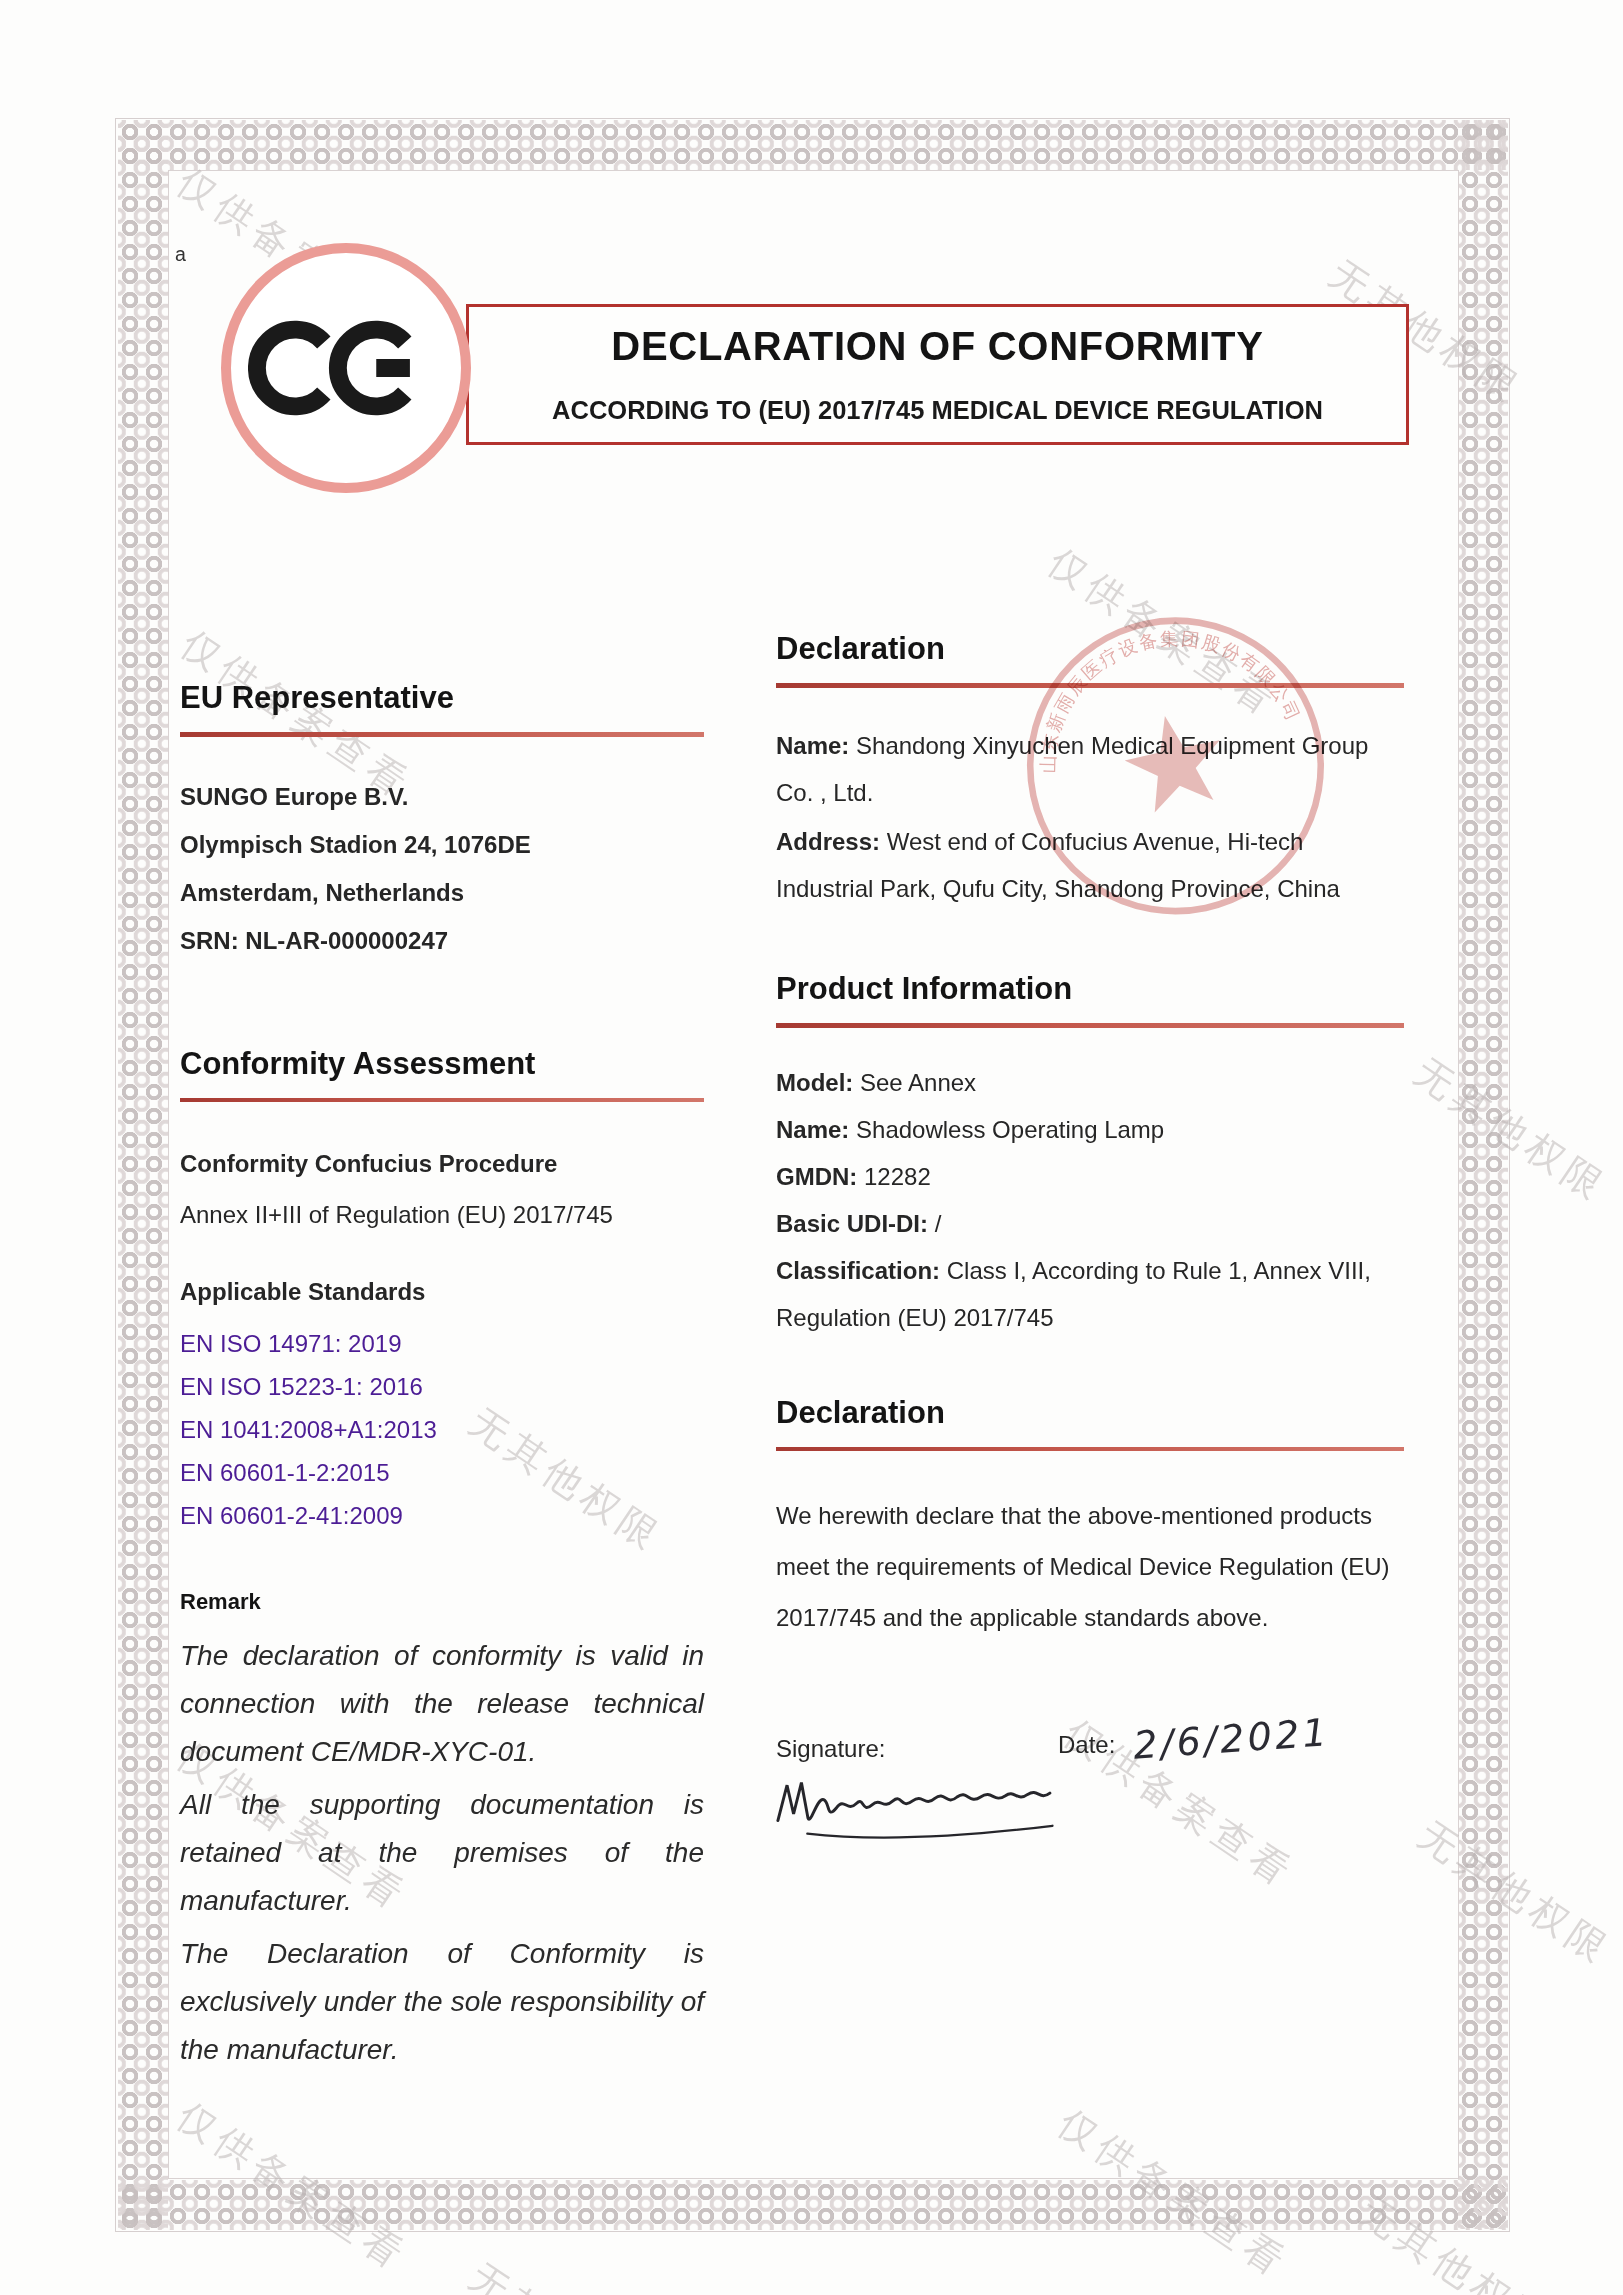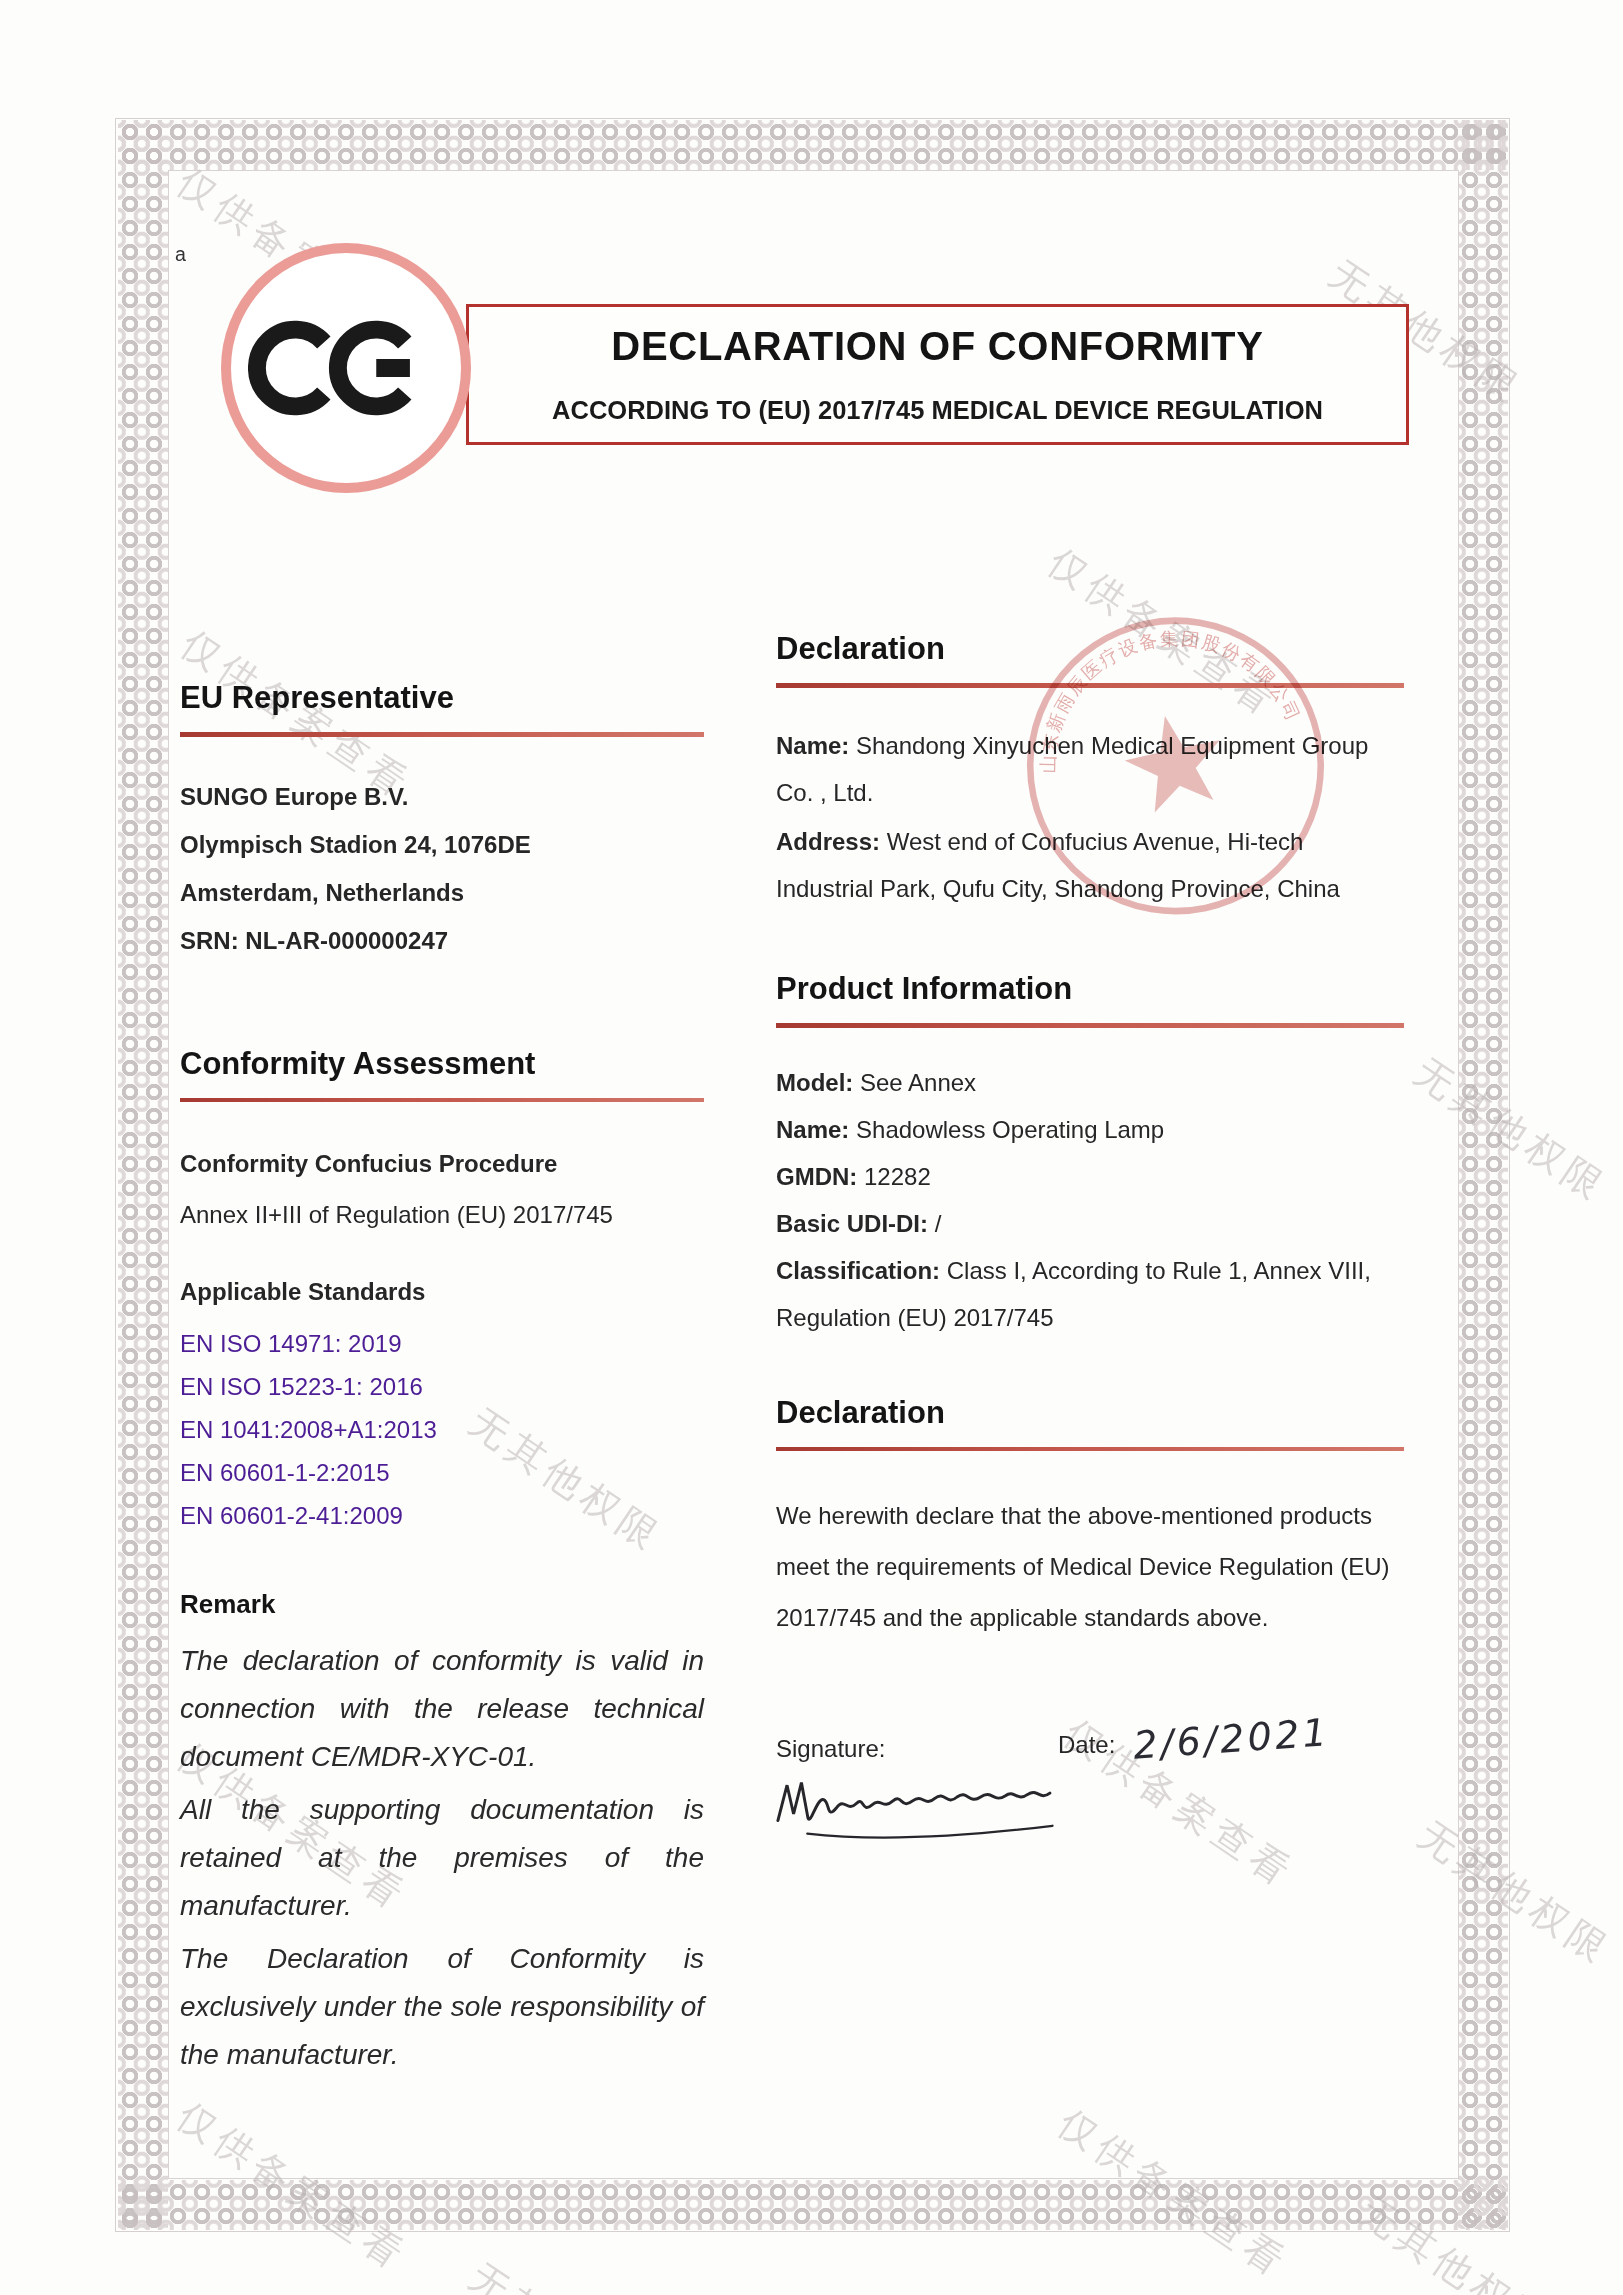--- a/index.html
+++ b/index.html
@@ -60,21 +60,21 @@
   .sec-heading { font-size:31px; font-weight:700; color:#141414; line-height:34px; margin:0; }
   .rule { height:4.6px; width:100%; margin-top:17px;
           background:linear-gradient(90deg,#a63a32,#c3574b 45%,#d2766a); }
 
   .bold-lines { margin-top:36px; font-size:24px; font-weight:700; line-height:48px; color:#262626; }
 
   .label-b { font-weight:700; }
   .field-line { font-size:24px; line-height:47px; color:#262626; }
   .std-list { margin-top:7.9px; font-size:24px; line-height:43px; color:#4c1d95; }
 
-  .remark-head { margin-top:52px; font-size:26px; font-weight:700; color:#141414; }
+  .remark-head { margin-top:52px; font-size:22px; font-weight:700; color:#141414; }
   .remark-body { margin-top:16.4px; font-size:28px; font-style:italic; line-height:48px; color:#2a2a2a; }
   .remark-body p { margin:0 0 5.2px 0; text-align:justify; }
 
   .decl-body { margin-top:39px; font-size:24px; line-height:51px; color:#262626; width:619px; }
 
   .sig-row { position:relative; margin-top:92px; height:137px; font-size:24px; color:#262626; }
   .sig-label { position:absolute; left:0; top:0; }
   .date-label { position:absolute; left:282px; top:-3.9px; }
   .date-script {
     position:absolute; left:357px; top:-18.3px;

